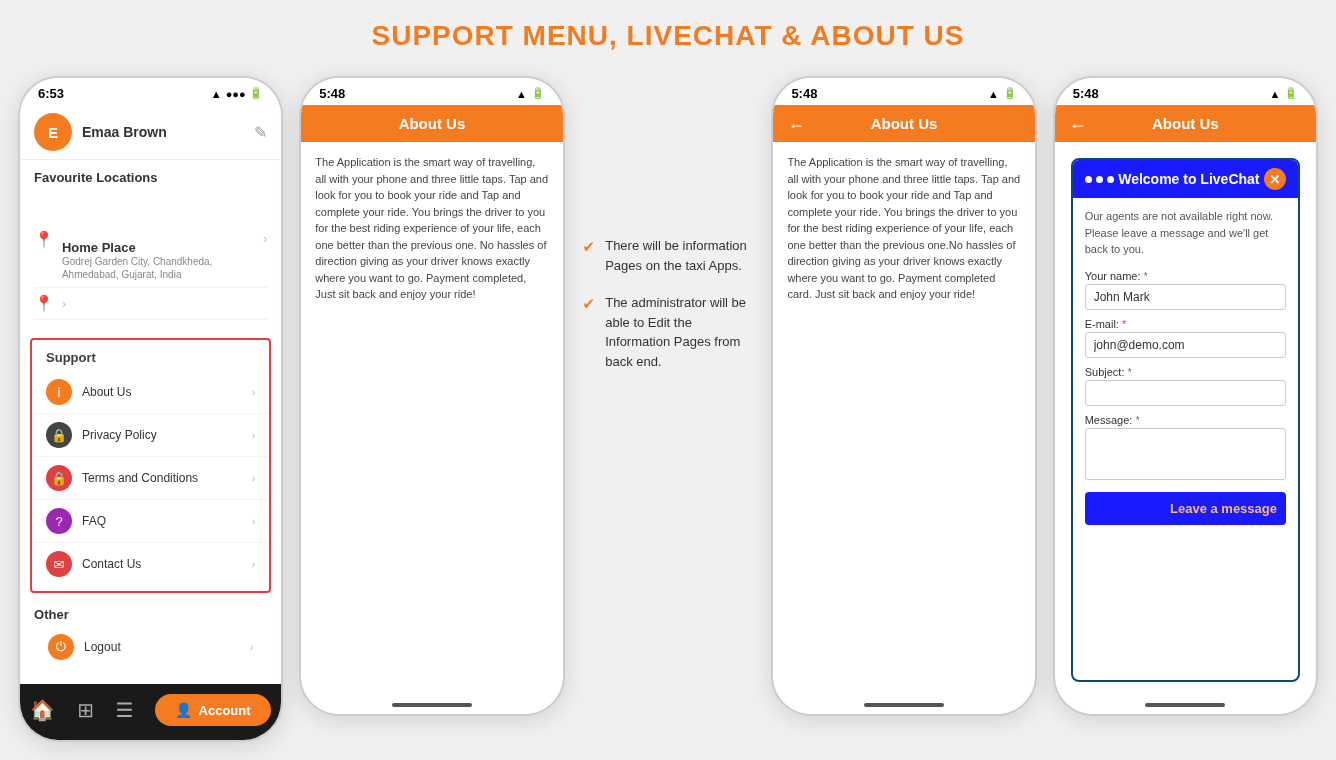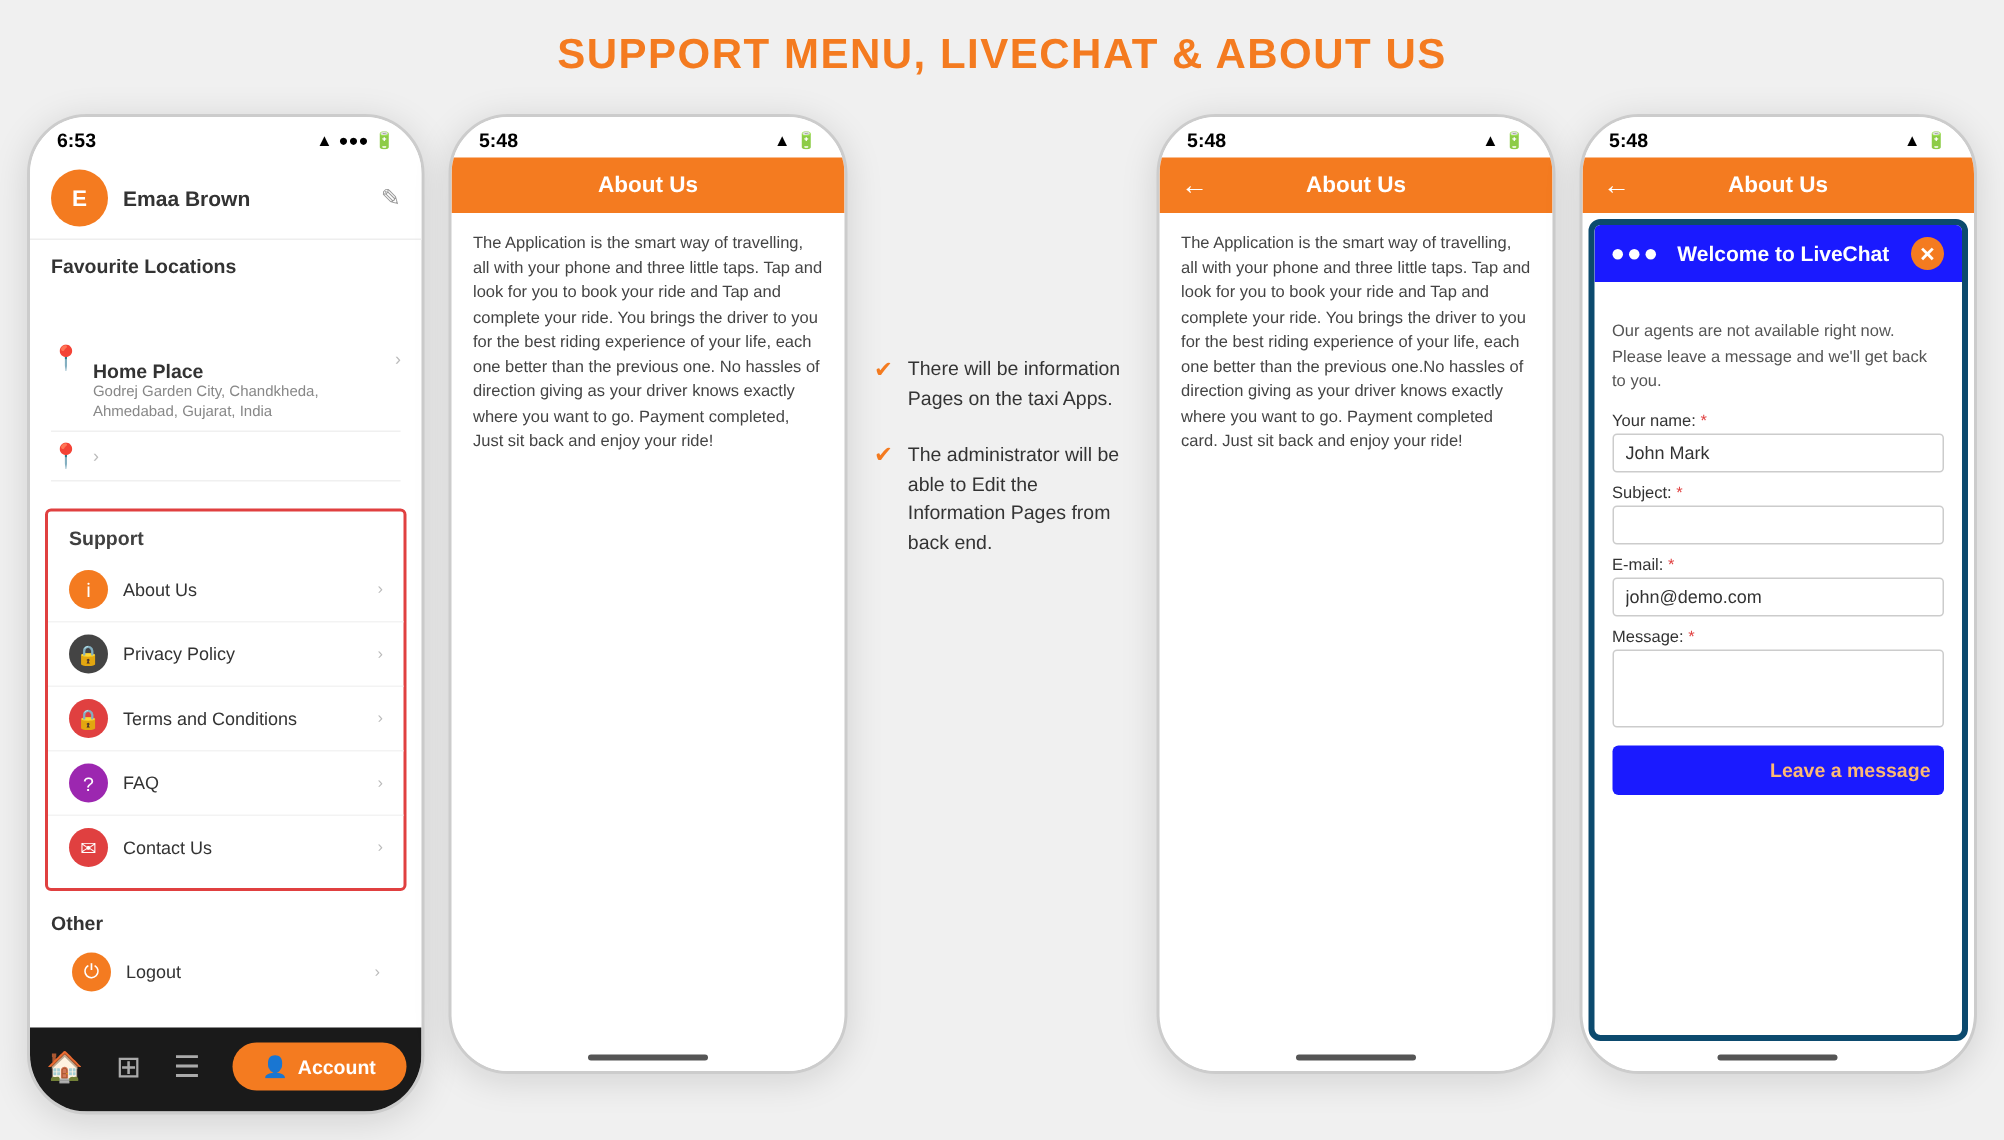--- a/index.html
+++ b/index.html
@@ -183,23 +183,23 @@
       padding: 8px 14px 8px 14px;
       display: flex;
       align-items: center;
       gap: 8px;
     }
     .back-arrow { color: #fff; font-size: 18px; }
     .phone4-title { color: #fff; font-size: 15px; font-weight: 700; flex: 1; text-align: center; }
 
     .livechat-panel {
       background: #fff;
-      border: 4px solid #0c4a6e;
+      border: 2px solid #0c4a6e;
       border-radius: 8px;
-      margin: 4px;
+      margin: 16px;
       overflow: hidden;
       flex: 1;
       display: flex;
       flex-direction: column;
     }
     .livechat-header {
       background: #1a1aff;
       display: flex;
       align-items: center;
       justify-content: space-between;
@@ -209,21 +209,21 @@
     .livechat-dot { width: 7px; height: 7px; border-radius: 50%; background: #fff; }
     .livechat-title { color: #fff; font-size: 14px; font-weight: 700; }
     .livechat-close {
       width: 22px; height: 22px;
       background: #f47b20;
       border-radius: 50%;
       display: flex; align-items: center; justify-content: center;
       color: #fff; font-size: 13px; font-weight: 700;
     }
 
-    .livechat-body { padding: 25px 12px; flex: 1; display: flex; flex-direction: column; gap: 8px; }
+    .livechat-body { padding: 10px 12px; flex: 1; display: flex; flex-direction: column; gap: 8px; }
     .livechat-notice { font-size: 11px; color: #555; line-height: 1.5; margin-bottom: 4px; }
 
     .form-field { display: flex; flex-direction: column; gap: 2px; }
     .form-label { font-size: 11px; color: #333; font-weight: 500; }
     .form-label .required { color: #e04040; }
     .form-input {
       border: 1px solid #ccc;
       border-radius: 3px;
       padding: 5px 8px;
       font-size: 12px;
@@ -456,32 +456,32 @@
         <div class="form-field">
           <label class="form-label">
             <span>Your name:</span>
             <span class="required"> *</span>
           </label>
           <input class="form-input" type="text" value="John Mark" style="">
         </div>
 
         <div class="form-field">
           <label class="form-label">
+            <span>E-mail:</span>
+            <span class="required"> *</span>
+          </label>
+          <input class="form-input" type="email" value="john@demo.com" style="">
+        </div>
+
+        <div class="form-field">
+          <label class="form-label">
             <span>Subject:</span>
             <span class="required"> *</span>
           </label>
           <input class="form-input" type="text" value="" style="">
-        </div>
-
-        <div class="form-field">
-          <label class="form-label">
-            <span>E-mail:</span>
-            <span class="required"> *</span>
-          </label>
-          <input class="form-input" type="email" value="john@demo.com" style="">
         </div>
 
         <div class="form-field">
           <label class="form-label">
             <span>Message:</span>
             <span class="required"> *</span>
           </label>
           <textarea class="form-textarea" style=""></textarea>
         </div>
 

